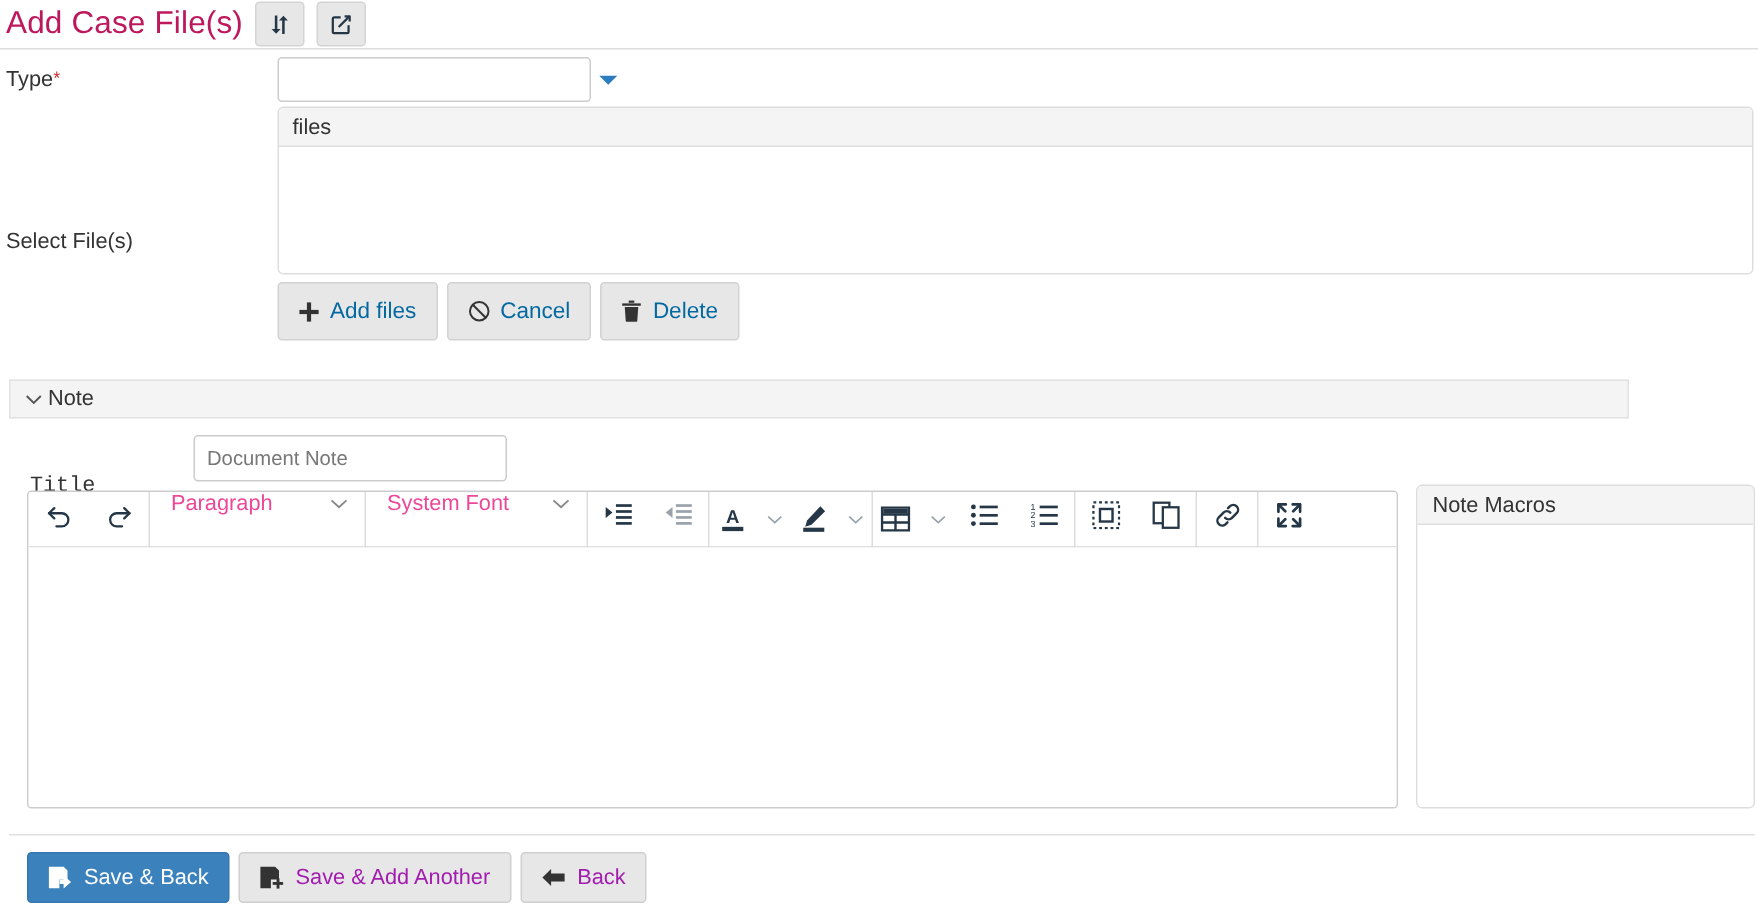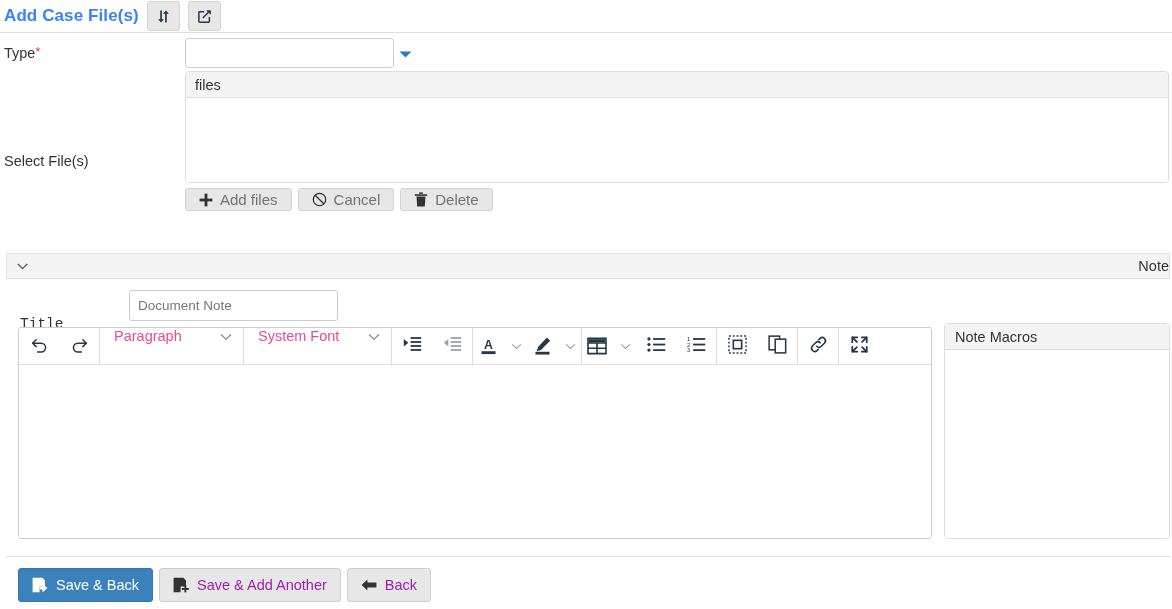--- a/index.html
+++ b/index.html
@@ -14,23 +14,22 @@
   .page { position: relative; width: 1172px; height: 609px; }
 
   
   .header-bar {
     position: absolute; left: 0; top: 0; width: 1172px; height: 33px;
     display: flex; align-items: center; gap: 8px;
     padding-left: 4px;
     border-bottom: 1px solid #dddddd;
   }
   .header-title {
-    font-size: 17px; color: #3b82f6; letter-spacing: 0.1px;
+    font-size: 21px; color: #be185d; letter-spacing: 0.1px;
     white-space: nowrap;
-    font-weight: bold;
   }
   .icon-btn {
     width: 33px; height: 30px;
     background: #e7e7e7;
     border: 1px solid #d4d4d4;
     border-radius: 3px;
     display: flex; align-items: center; justify-content: center;
     cursor: pointer;
   }
   .icon-btn svg { display: block; }
@@ -74,42 +73,42 @@
   .files-body { height: 84px; background: #ffffff; }
 
   .select-files-label { position: absolute; left: 4px; top: 153px; }
 
   
   .file-btn-row {
     position: absolute; left: 185px; top: 188px;
     display: flex; gap: 6px;
   }
   .gbtn {
-    height: 23px;
+    height: 39px;
     background: #e7e7e7;
     border: 1px solid #d2d2d2;
     border-radius: 3px;
     display: inline-flex; align-items: center; gap: 7px;
     padding: 0 13px;
-    font-size: 15px; color: #737373;
+    font-size: 15px; color: #0369a1;
     font-family: "Liberation Sans", sans-serif;
     cursor: pointer;
     white-space: nowrap;
   }
   .gbtn svg { display: block; flex: 0 0 auto; }
 
   
   .note-head {
     position: absolute; left: 6px; top: 253px;
-    width: 1164px; height: 26px;
+    width: 1080px; height: 26px;
     background: #f4f4f4;
     border: 1px solid #e2e2e2;
     display: flex; align-items: center; gap: 4px;
     padding-left: 10px;
-    font-size: 14.5px; color: #333333; justify-content: space-between;
+    font-size: 14.5px; color: #333333;
   }
   .chev-down { display: flex; align-items: center; }
 
   .title-label { position: absolute; left: 20px; top: 316px; font-family: Liberation Mono, monospace; }
   .title-input {
     position: absolute; left: 129px; top: 290px;
     width: 209px; height: 31px;
     border: 1px solid #cccccc; border-radius: 3px;
     background: #ffffff;
     font-family: "Liberation Sans", sans-serif;

